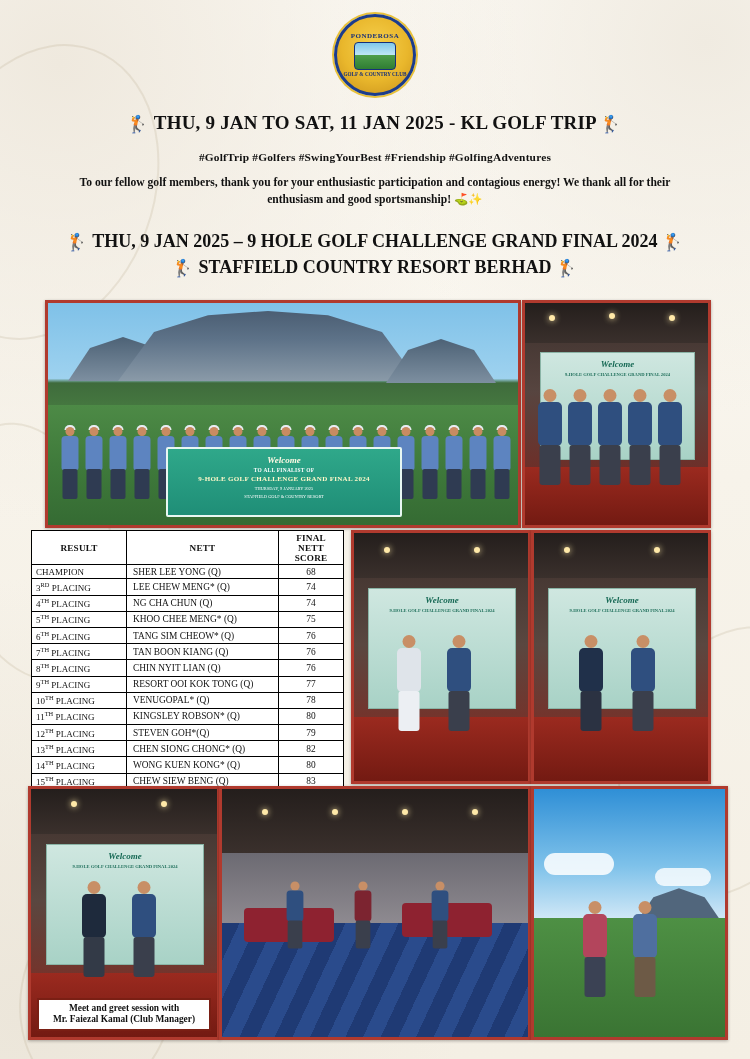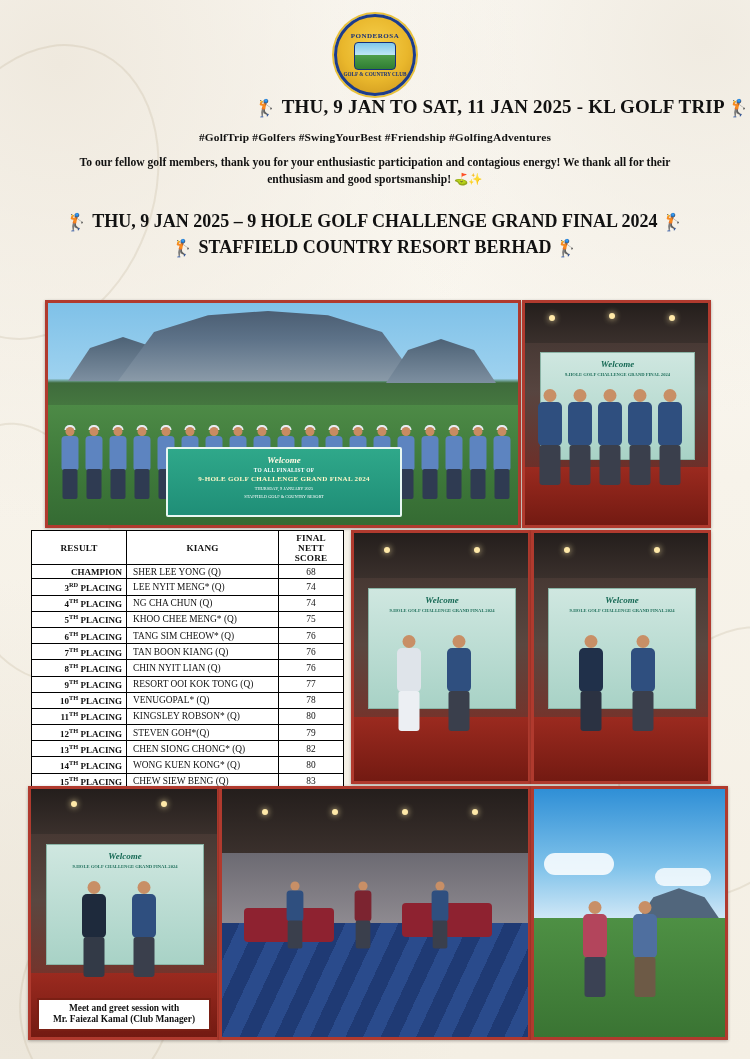--- a/index.html
+++ b/index.html
@@ -43,21 +43,21 @@
   .logo .top{font-size:7px;font-weight:bold;color:#17307a;letter-spacing:.5px;line-height:1;}
   .logo .mid{
     width:40px;height:26px;margin:2px 0;border-radius:4px;
     background:linear-gradient(180deg,#7fc8ea 0%,#bfe6f5 45%,#4f9e4a 46%,#2f7d33 100%);
     border:1px solid #17307a;
   }
   .logo .bot{font-size:5.2px;font-weight:bold;color:#17307a;line-height:1.1;}
 
   
   .h1{
-    text-align:right;font-size:19px;font-weight:bold;margin:0;
+    text-align:center;font-size:19px;font-weight:bold;margin:16px;
     padding-top:96px;letter-spacing:.2px;
   }
   .para{
     width:640px;margin:10px auto 0;text-align:center;
     font-size:11.6px;font-weight:bold;line-height:1.45;
   }
   .tags{
     width:640px;margin:12px auto 0;text-align:center;
     font-size:11.4px;font-weight:bold;letter-spacing:.2px;
   }
@@ -200,21 +200,21 @@
     position:absolute;left:31px;top:530px;width:313px;
     border-collapse:collapse;background:#fff;
   }
   table.results th,table.results td{
     border:1px solid #000;font-size:9.4px;padding:1.6px 4px;
     font-family:"Liberation Serif", serif;
   }
   table.results th{
     font-weight:bold;text-align:center;letter-spacing:.2px;font-size:9.2px;
   }
-  table.results td.res{font-weight:bold;text-align:right;width:86px;font-size:9px;}
+  table.results td.res{font-weight:normal;text-align:left;width:86px;font-size:9px;}
   table.results td.name{text-align:left;padding-left:6px;}
   table.results td.score{text-align:center;width:56px;}
   sup{font-size:6.4px;}
 </style>
 </head>
 <body>
 
 <div class="page">
   <div class="swirl s1"></div>
   <div class="swirl s2"></div>
@@ -412,33 +412,33 @@
         <div class="h"></div>
         <div class="b"></div>
         <div class="l"></div>
       </div>
   </div>
 
   <table class="results">
     <thead>
       <tr>
         <th>RESULT</th>
-        <th>KIANG</th>
+        <th>NETT</th>
         <th>FINAL NETT SCORE</th>
       </tr>
     </thead>
     <tbody id="results-body">
         <tr>
           <td class="res">CHAMPION</td>
           <td class="name">SHER LEE YONG (Q)</td>
           <td class="score">68</td>
         </tr>
         <tr>
           <td class="res">3<sup>RD</sup> PLACING</td>
-          <td class="name">LEE NYIT MENG* (Q)</td>
+          <td class="name">LEE CHEW MENG* (Q)</td>
           <td class="score">74</td>
         </tr>
         <tr>
           <td class="res">4<sup>TH</sup> PLACING</td>
           <td class="name">NG CHA CHUN (Q)</td>
           <td class="score">74</td>
         </tr>
         <tr>
           <td class="res">5<sup>TH</sup> PLACING</td>
           <td class="name">KHOO CHEE MENG* (Q)</td>

